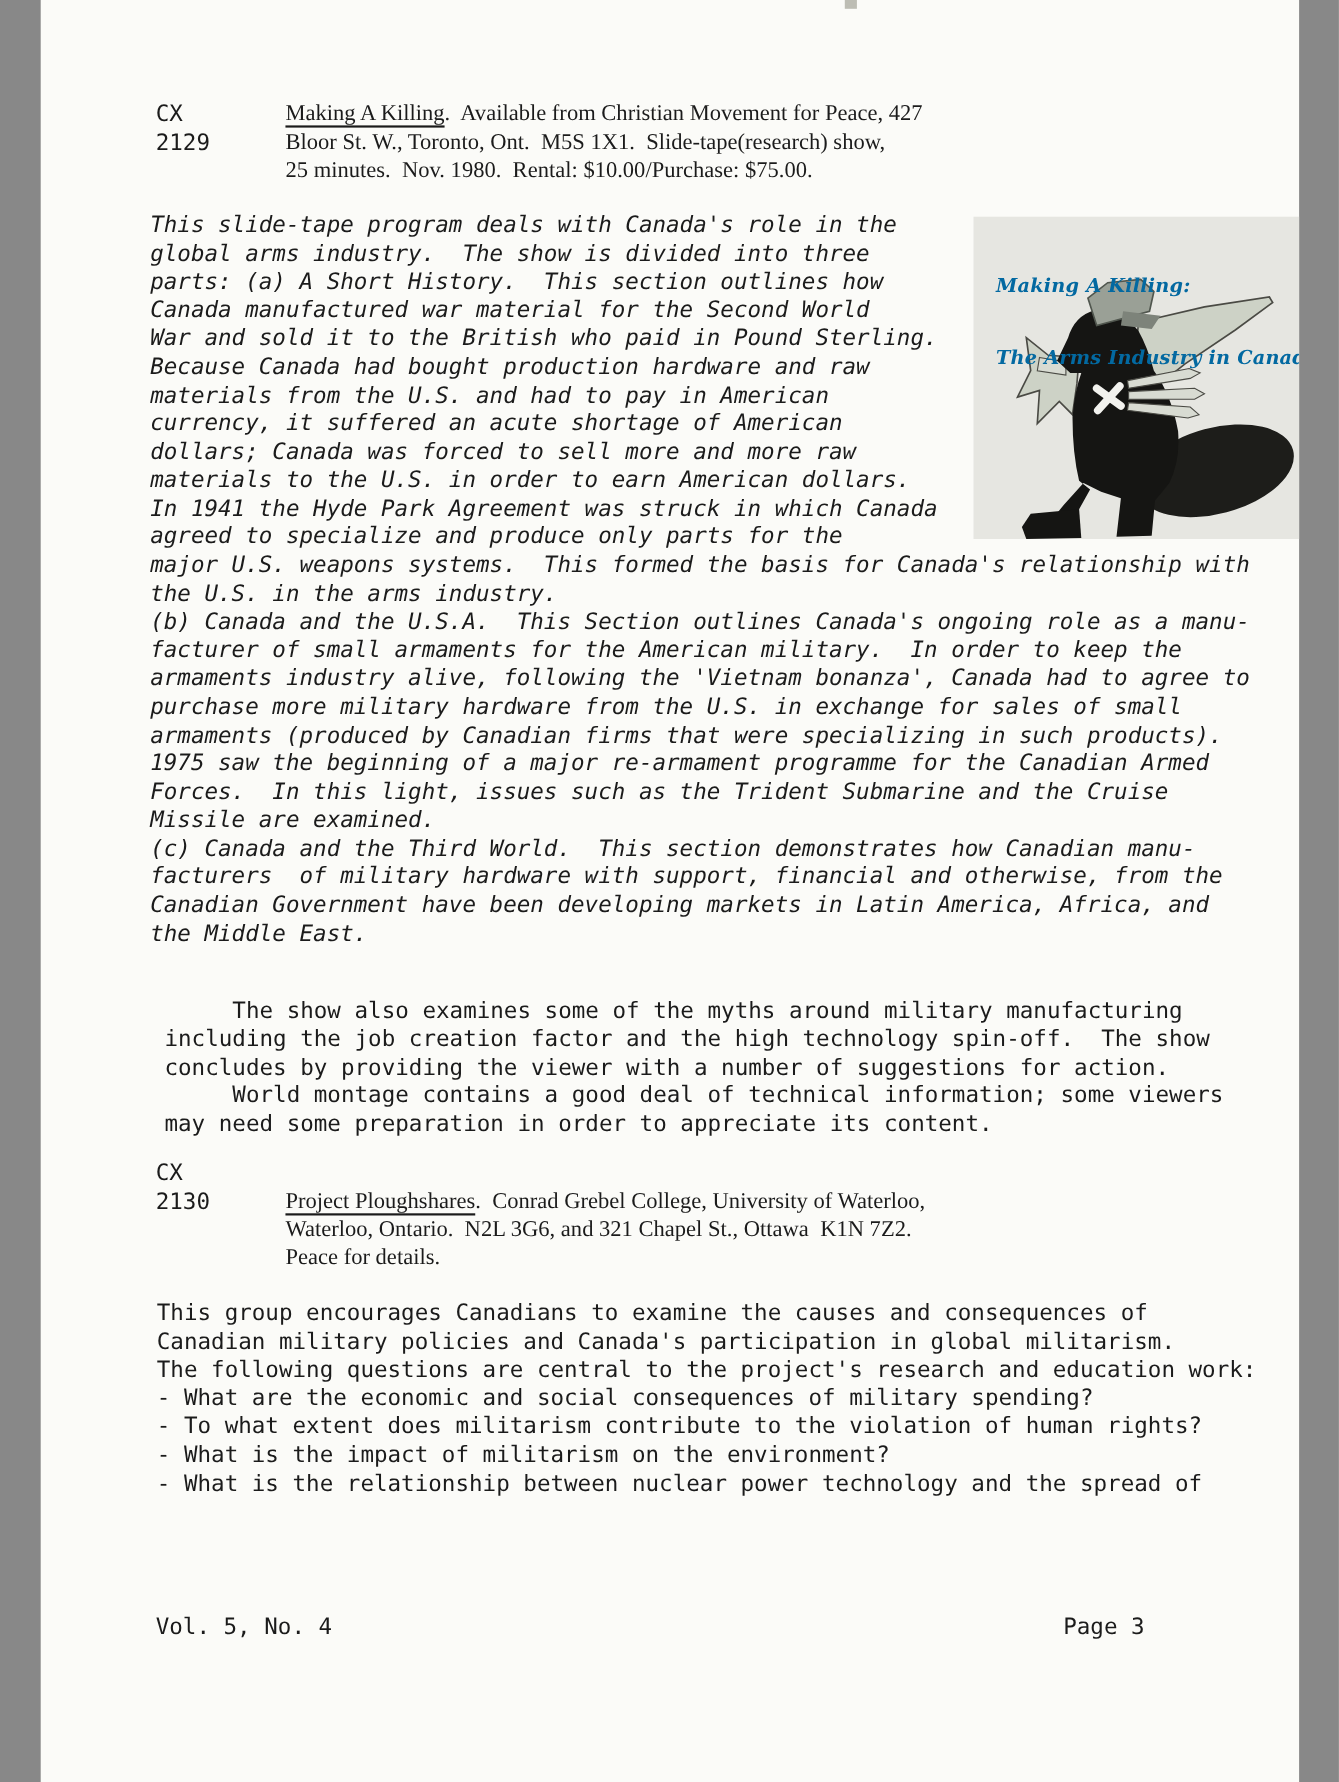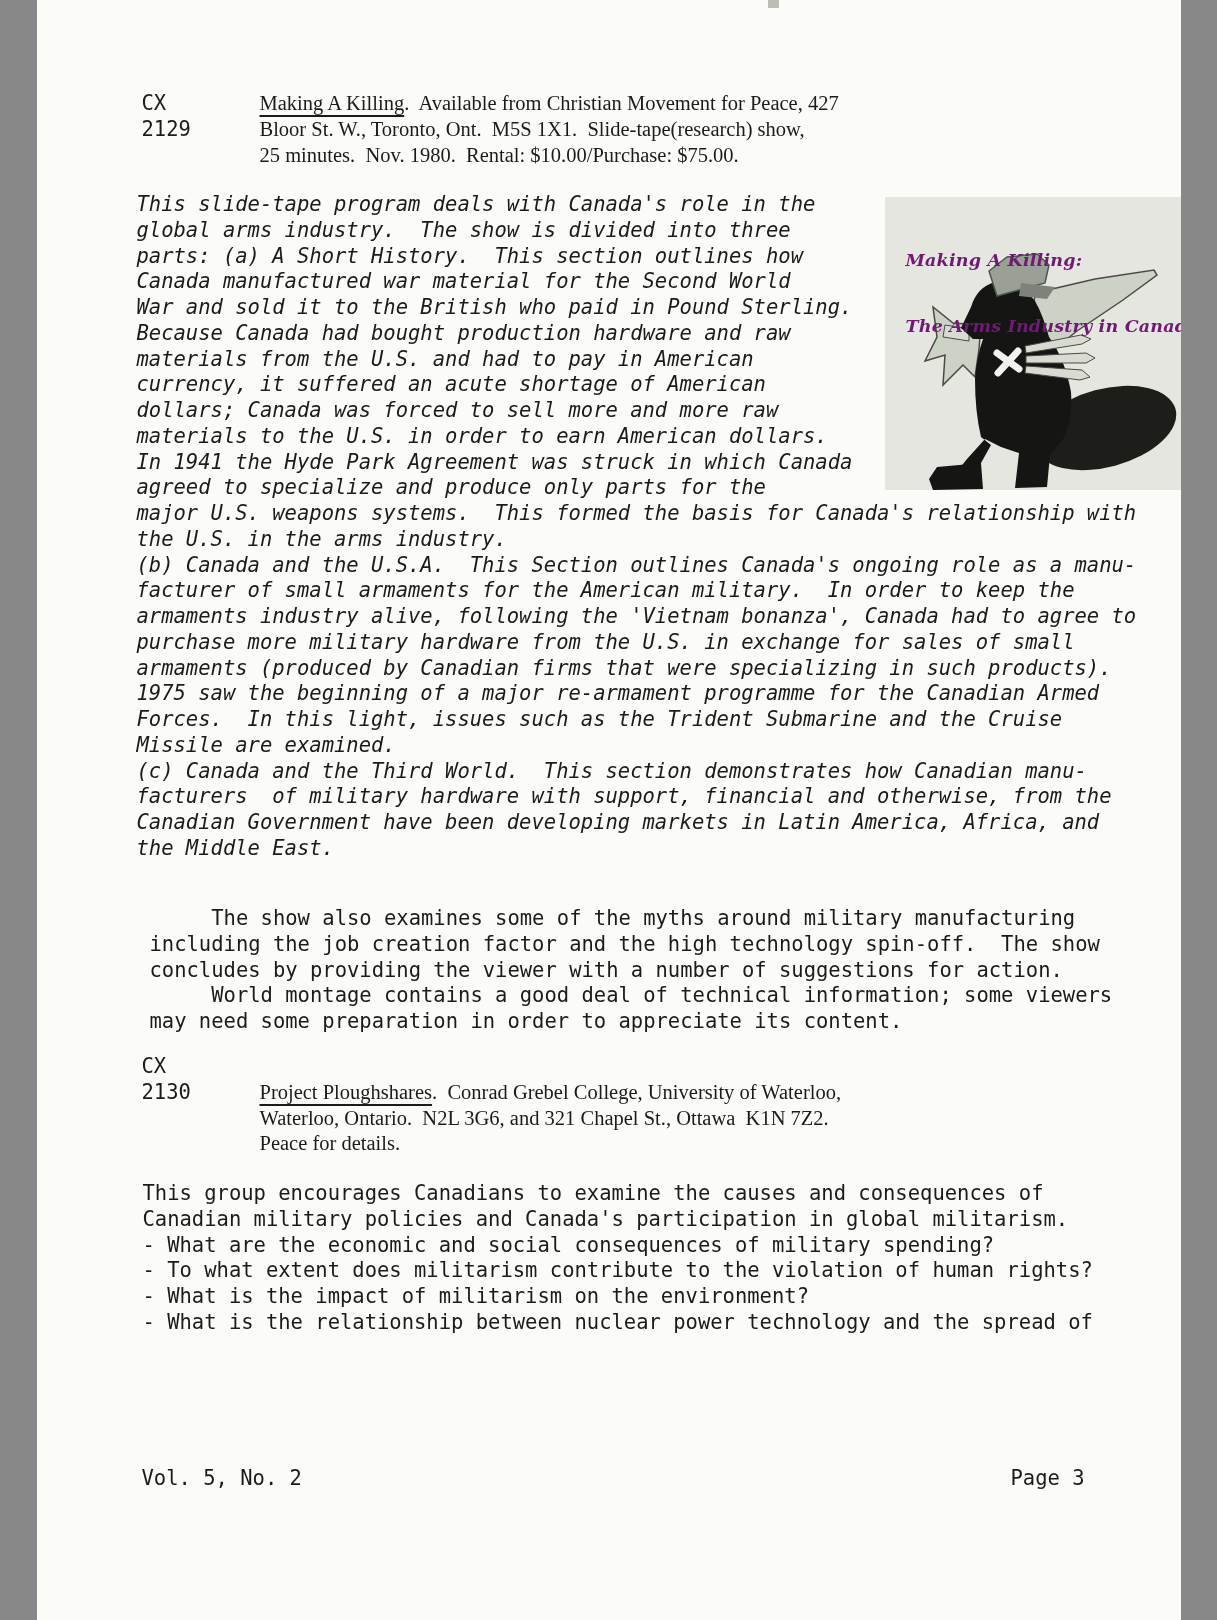--- a/index.html
+++ b/index.html
@@ -40,28 +40,28 @@
     position:absolute; left:848px; top:197px;
     width:312px; height:293px;
     background:#e6e6e1;
   }
   .figure .caption {
     position:absolute; left:21px; top:8px;
     font-family:"DejaVu Serif", serif;
     font-style:italic; font-weight:bold;
     font-size:17.5px; line-height:22px;
     letter-spacing:.2px;
-    color:#701a75;
+    color:#0369a1;
     white-space:pre;
   }
   .figure svg { position:absolute; left:0; top:0; width:312px; height:293px; }
 
   
   .footer-left  { position:absolute; left:105px; top:1466px; }
-  .footer-right { position:absolute; left:930px; top:1466px;margin-left:44px; }
+  .footer-right { position:absolute; left:930px; top:1466px; }
 </style>
 </head>
 <body>
 
 <div class="page">
 
   <div class="speck"></div>
 
   <section class="entry entry-1">
     <div class="code">
@@ -158,22 +158,23 @@
     <div class="etext">
       <div class="line"><span class="u">Project Ploughshares</span><span>.  Conrad Grebel College, University of Waterloo,</span></div>
       <div class="line">Waterloo, Ontario.  N2L 3G6, and 321 Chapel St., Ottawa  K1N 7Z2.</div>
       <div class="line">Peace for details.</div>
     </div>
   </section>
 
   <section class="para para-3">
       <div class="line">This group encourages Canadians to examine the causes and consequences of</div>
       <div class="line">Canadian military policies and Canada's participation in global militarism.</div>
+      <div class="line">The following questions are central to the project's research and education work:</div>
       <div class="line">- What are the economic and social consequences of military spending?</div>
       <div class="line">- To what extent does militarism contribute to the violation of human rights?</div>
       <div class="line">- What is the impact of militarism on the environment?</div>
       <div class="line">- What is the relationship between nuclear power technology and the spread of</div>
     </section>
 
-  <div class="footer-left">Vol. 5, No. 2</div>
+  <div class="footer-left">Vol. 5, No. 4</div>
   <div class="footer-right">Page 3</div>
 
 </div>
 
 </body></html>

